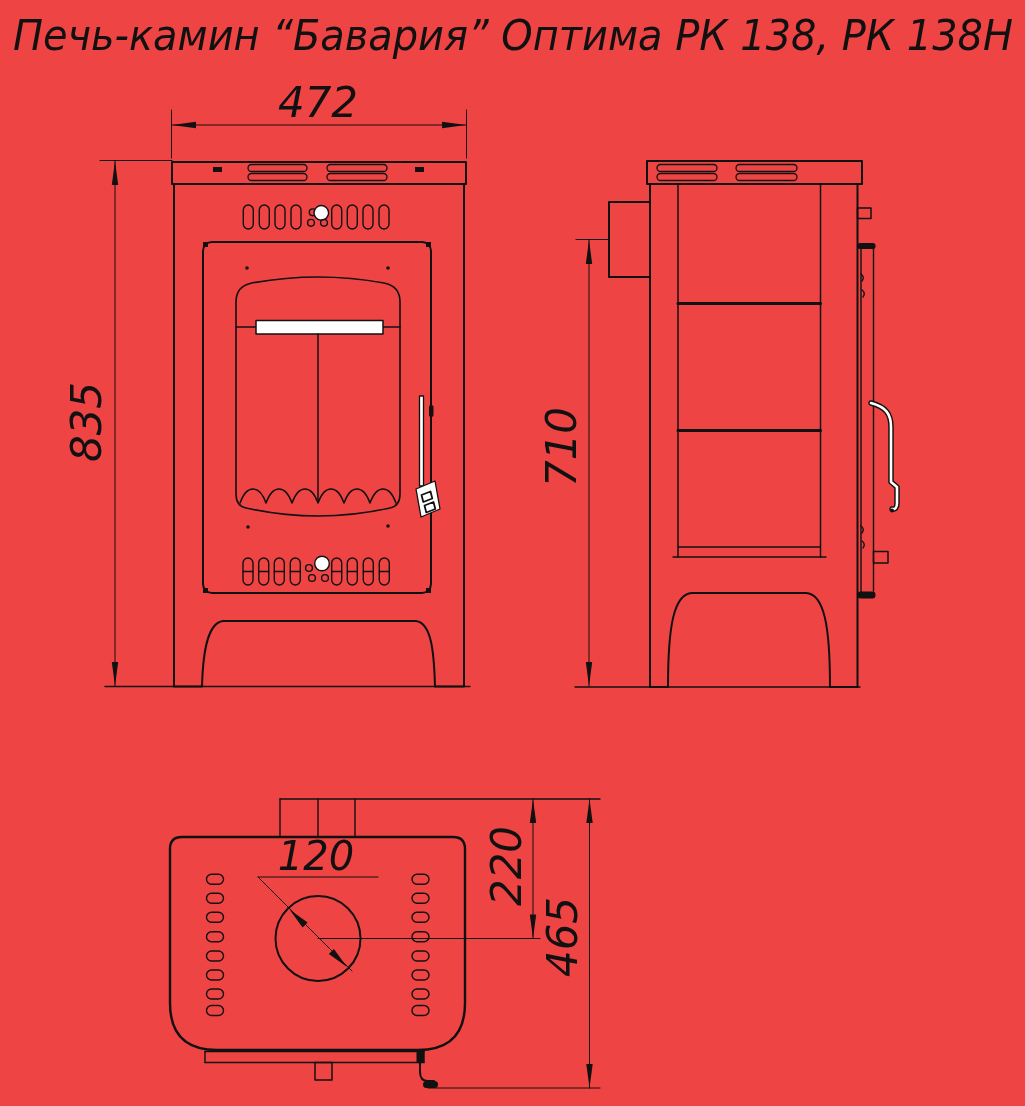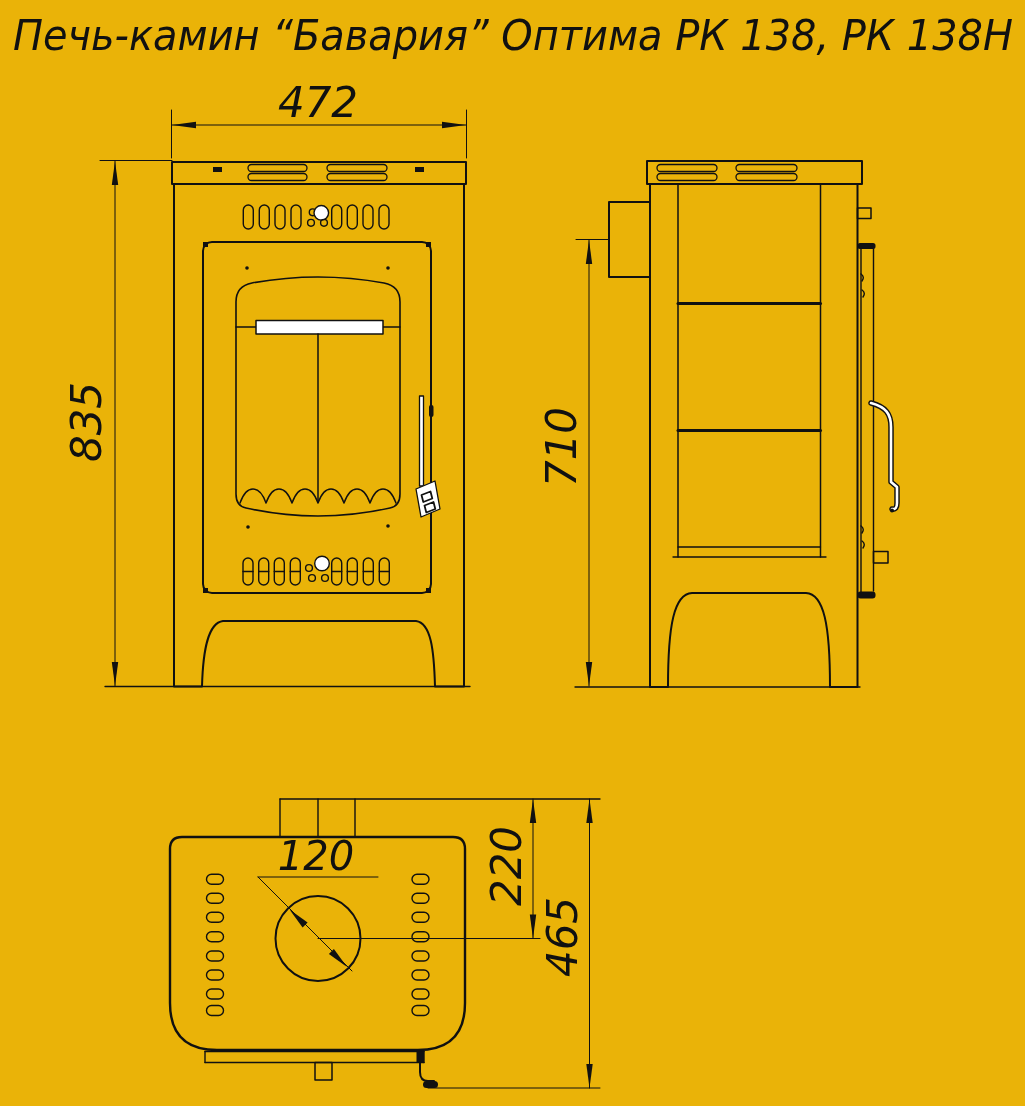--- a/index.html
+++ b/index.html
@@ -1,16 +1,16 @@
 <!DOCTYPE html>
 <html><head>
 <meta charset="utf-8">
 <style>
   html,body{margin:0;padding:0;background:#fff;}
-  .page{position:relative;width:1025px;height:1106px;background:#eab308;overflow:hidden;
+  .page{position:relative;width:1025px;height:1106px;background:#ef4444;overflow:hidden;
         font-family:"DejaVu Sans",sans-serif;}
   svg{display:block;}
   svg text{fill:#111;stroke:none;font-family:"DejaVu Sans",sans-serif;font-style:italic;}
 </style>
 </head>
 <body>
 
 <div class="page">
 <svg width="1025" height="1106" viewBox="0 0 1025 1106">
 

